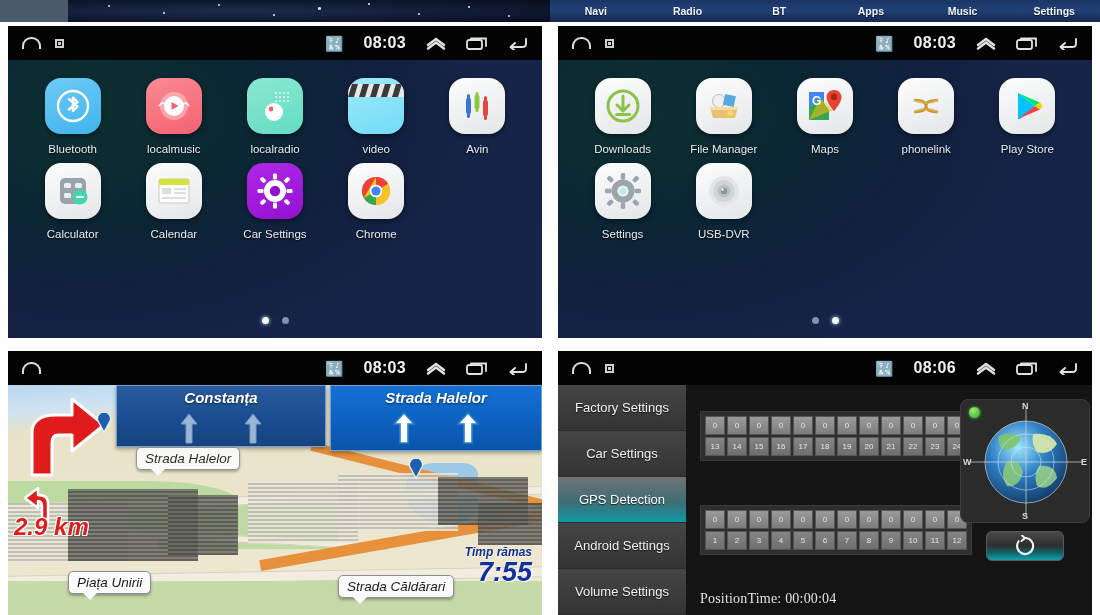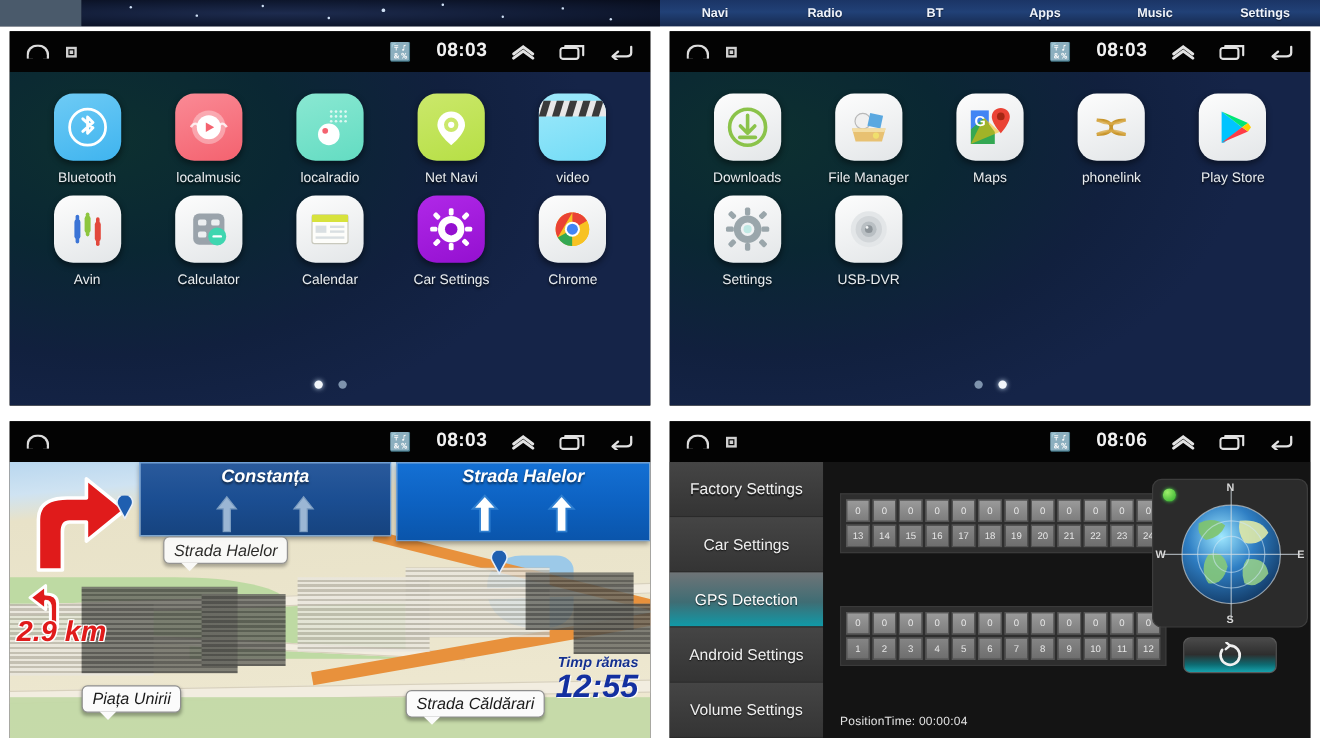--- a/index.html
+++ b/index.html
@@ -246,22 +246,23 @@
     width:20px; height:19px;
     margin:1px;
     background: linear-gradient(180deg,#858585 0%,#6e6e6e 100%);
     border:1px solid #565656;
     display:flex; align-items:center; justify-content:center;
     font-size:8px; color:#e6e6e6;
   }
   .sat-cell.val { background: linear-gradient(180deg,#9a9a9a 0%,#7d7d7d 100%); }
   .postime {
     position:absolute;
-    font-size:10px; color:#e2e2e2;
+    font-size:14px; color:#e2e2e2;
     letter-spacing:.2px;
+    font-family:Liberation Serif, serif;
   }
   .globebox {
     position:absolute;
     background:#2b2b2b;
     border-radius:8px;
     border:1px solid #3d3d3d;
   }
   .globe-dot {
     position:absolute; left:8px; top:7px;
     width:11px; height:11px; border-radius:50%;
@@ -375,30 +376,20 @@
                     <circle cx="31" cy="17" r="1.1"></circle>
                     <circle cx="35" cy="17" r="1.1"></circle>
                 </g>
                 <circle cx="21" cy="28" r="9" fill="#ffffff"></circle>
                 <circle cx="18" cy="25" r="2.4" fill="#f4626f"></circle>
               </svg>
             </div>
             <div class="app-lb">localradio</div>
           </div>
 
-          <div class="app">
-            <div class="app-ic sq-lime">
-              <svg width="40" height="40" viewBox="0 0 40 40">
-                <path d="M20 7 C13.5 7 8.5 12 8.5 18.2 C8.5 26 20 35 20 35 C20 35 31.5 26 31.5 18.2 C31.5 12 26.5 7 20 7 Z" fill="#ffffff"></path>
-                <circle cx="20" cy="18" r="6" fill="#cbe86b"></circle>
-                <circle cx="20" cy="18" r="2.6" fill="#ffffff"></circle>
-              </svg>
-            </div>
-            <div class="app-lb">Net Navi</div>
-          </div>
 
           <div class="app">
             <div class="app-ic sq-cyan">
               <svg width="56" height="56" viewBox="0 0 56 56">
                 <rect x="0" y="6" width="56" height="13" fill="#e8e8e8"></rect>
                 <g fill="#3a3a3a">
                   <polygon points="4,6 10,6 6,19 0,19"></polygon>
                   <polygon points="15,6 21,6 17,19 11,19"></polygon>
                   <polygon points="26,6 32,6 28,19 22,19"></polygon>
                   <polygon points="37,6 43,6 39,19 33,19"></polygon>
@@ -743,21 +734,21 @@
         <svg class="bluepin" style="left:400px;top:74px;" viewBox="0 0 16 20">
           <path d="M8 19 L2 8 A6.5 6.5 0 1 1 14 8 Z" fill="#1f5fb0" stroke="#e7eef7" stroke-width="1.3"></path>
         </svg>
 
         <div class="poi" style="left:128px;top:62px;opacity:.92;">Strada Halelor</div>
         <div class="poi" style="left:60px;top:186px;">Piața Unirii</div>
         <div class="poi" style="left:330px;top:190px;">Strada Căldărari</div>
 
         <div class="infoblk" style="right:10px;top:160px;">
           <div class="lb">Timp rămas</div>
-          <div class="vl">12:55</div>
+          <div class="vl">7:55</div>
         </div>
       </div>
     </div>
   </div>
 
   <div class="panel">
     <div class="device" style="left:8px; top:6px; width:534px; height:264px;">
 
       <div class="statusbar">
         <div class="sb-left">

